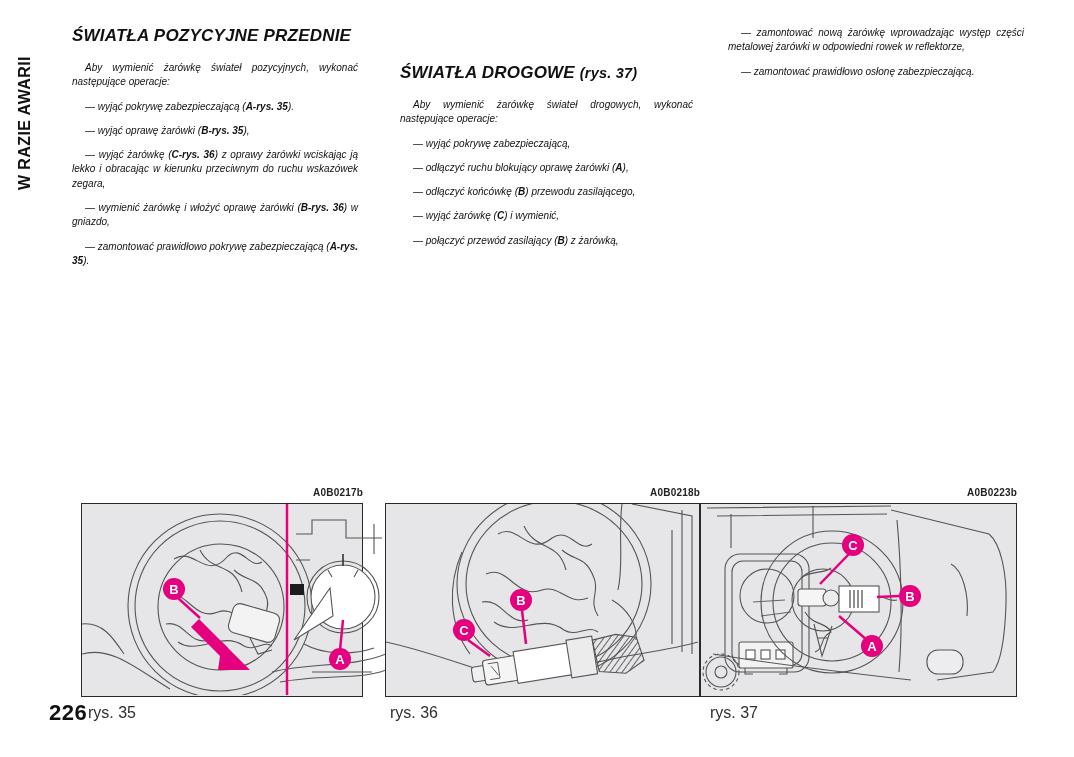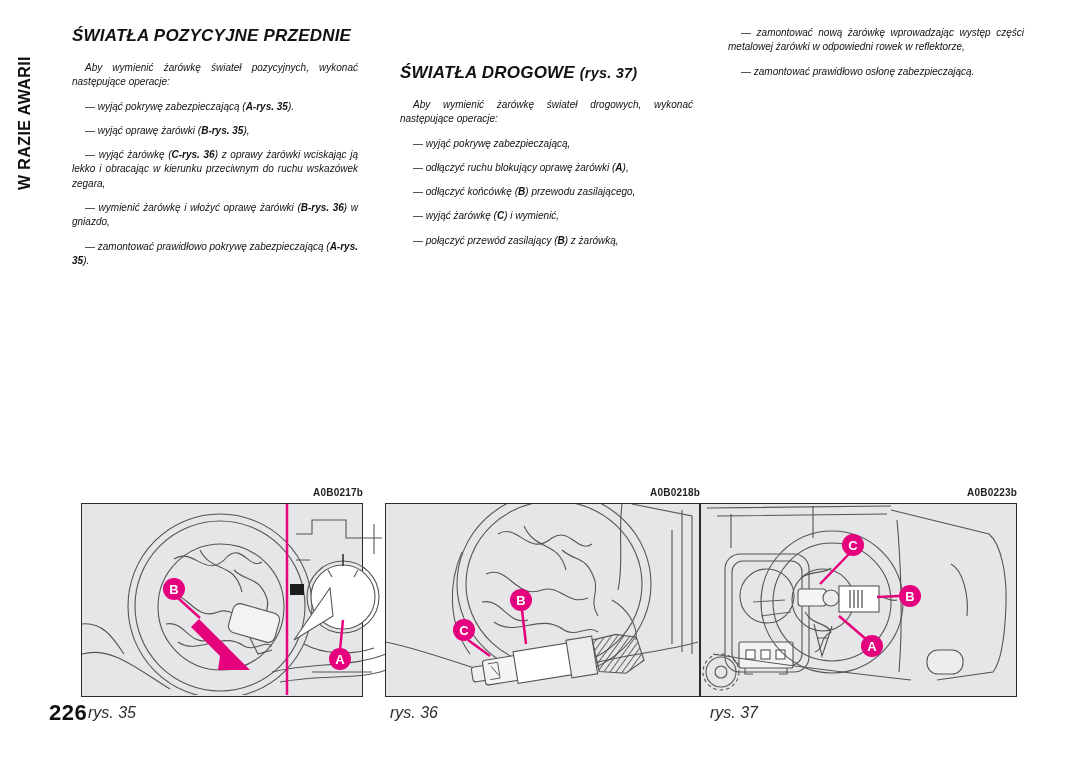--- a/index.html
+++ b/index.html
@@ -39,21 +39,21 @@
   .figcode {
     text-align:right; font-size:10px; font-weight:bold; color:#222;
     height:14px; margin-bottom:2px; letter-spacing:0.2px;
   }
   .figbox {
     position:relative; height:194px; background:var(--fig-bg);
     border:1.5px solid #2a2a2a;
   }
   .figbox svg { position:absolute; left:0; top:0; }
   .figcap {
-    font-size:16px; color:#2f2f2f; margin-top:7px;font-style:italic;
+    font-size:16px; color:#2f2f2f; margin-top:7px;
   }
   .fig1 .figcap { padding-left:7px; }
   .fig2 .figcap { padding-left:5px; }
   .fig3 .figcap { padding-left:10px; }
   .badge {
     position:absolute; width:22px; height:22px; border-radius:50%;
     background:var(--accent); color:#fff; font-weight:bold; font-size:13px;
     display:flex; align-items:center; justify-content:center;
     font-family:"Liberation Sans", sans-serif;
   }

